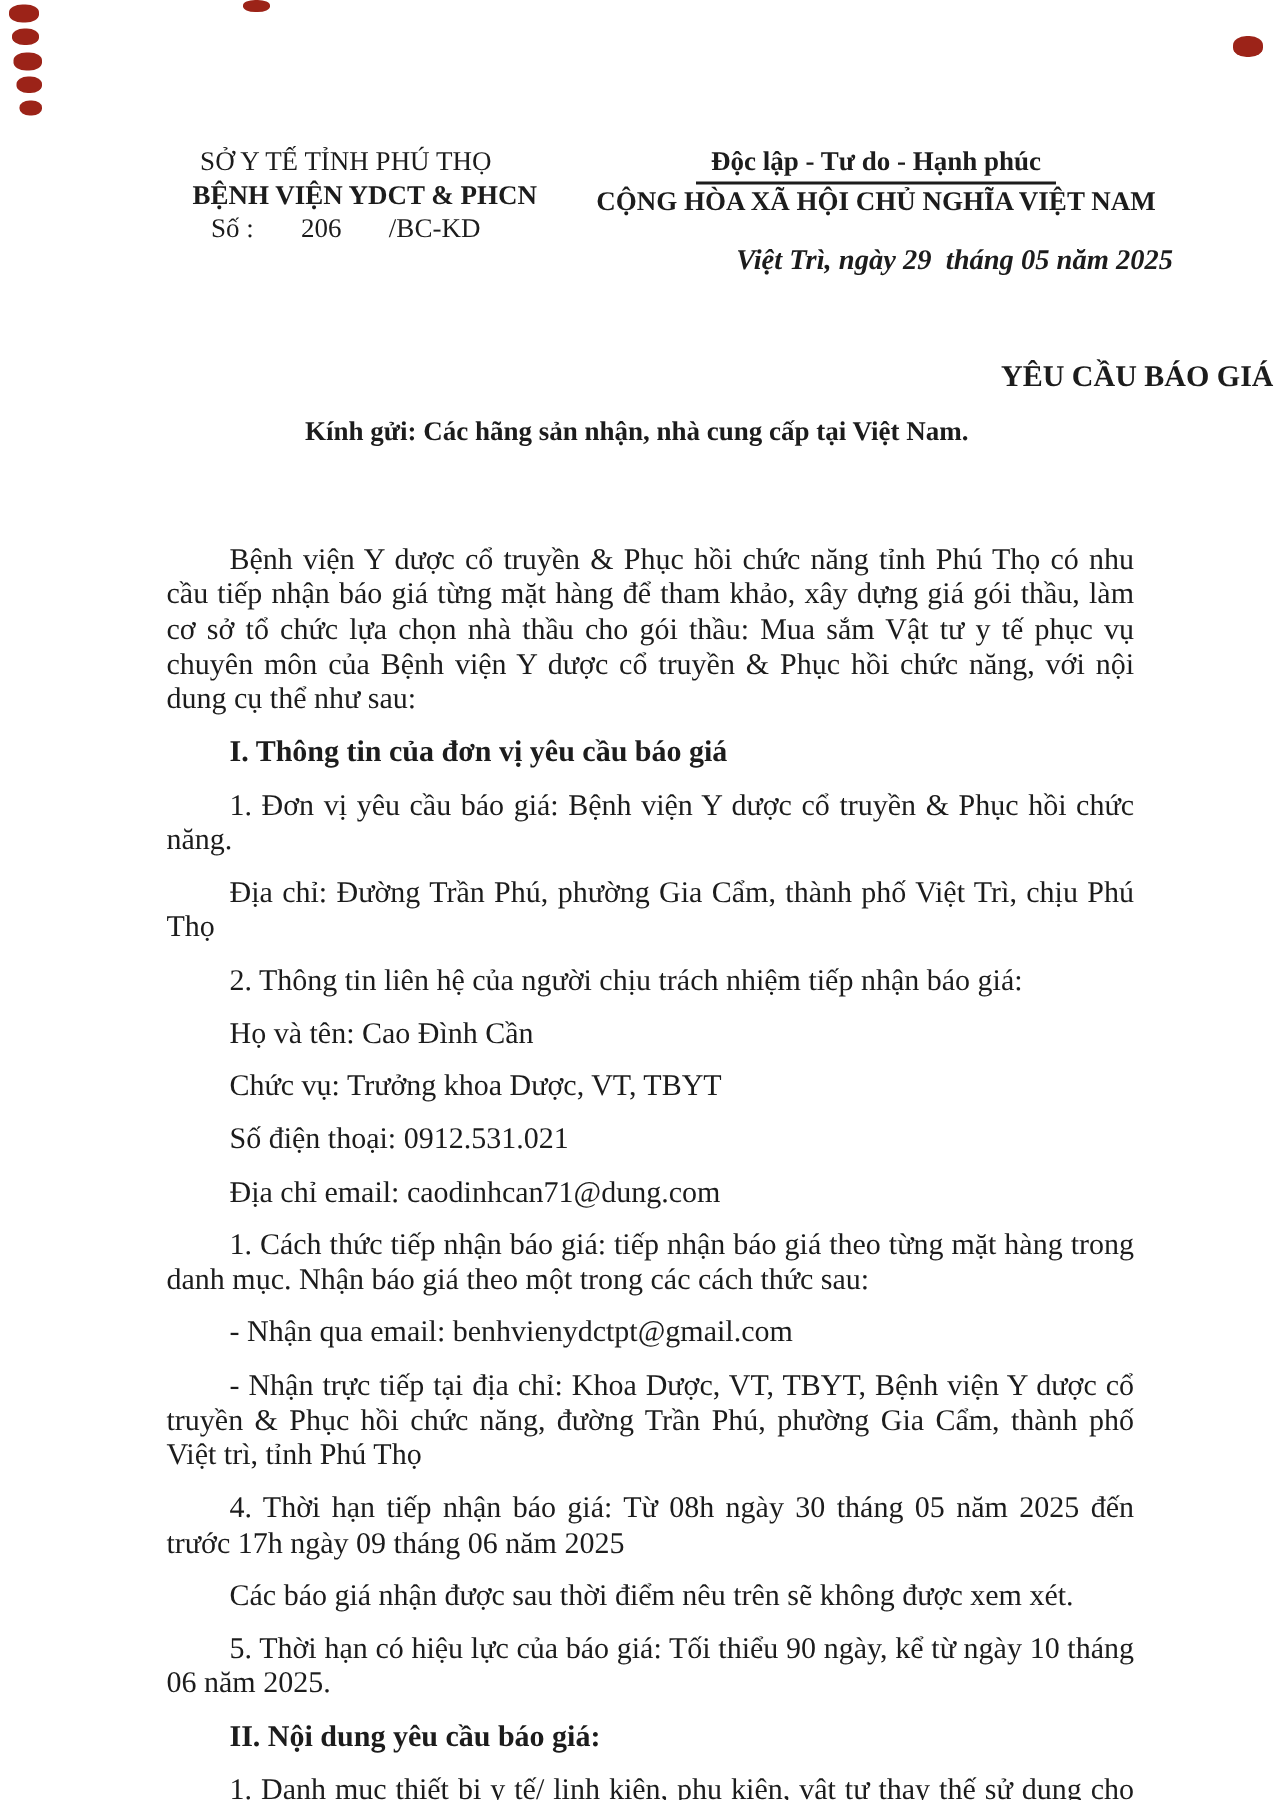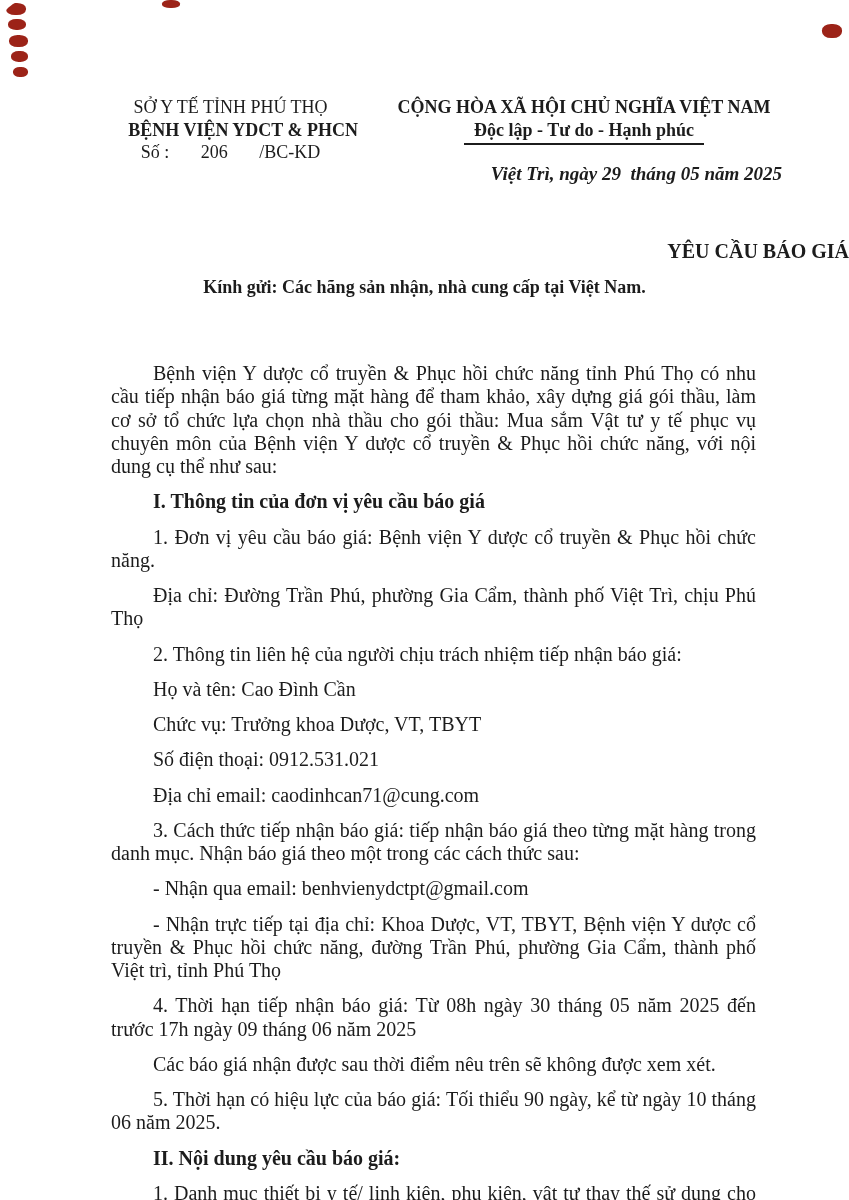--- a/index.html
+++ b/index.html
@@ -5,21 +5,20 @@
   * { margin: 0; padding: 0; box-sizing: border-box; }
   html, body { background: #ffffff; }
   .page {
     position: relative;
     width: 849px;
     height: 1200px;
     background: #ffffff;
     color: #1c1c1c;
     font-family: "Liberation Serif", "DejaVu Serif", serif;
     overflow: hidden;
-    border-radius: 27px;
   }
   
   .stain {
     position: absolute;
     background: #9c2318;
     border-radius: 45%;
   }
   
   .hdr-left {
     position: absolute;
@@ -86,39 +85,39 @@
   <div class="stain" style="left:162px; top:0px; width:18px; height:8px;"></div>
   <div class="stain" style="left:822px; top:24px; width:20px; height:14px;"></div>
 
   <div class="hdr-left">
     <div>SỞ Y TẾ TỈNH PHÚ THỌ</div>
     <div class="unit">BỆNH VIỆN YDCT &amp; PHCN</div>
     <div class="ref">Số :       206       /BC-KD</div>
   </div>
 
   <div class="hdr-right">
+    <div><span class="motto-underline">Độc lập - Tư do - Hạnh phúc</span></div>
     <div>CỘNG HÒA XÃ HỘI CHỦ NGHĨA VIỆT NAM</div>
-    <div><span class="motto-underline">Độc lập - Tư do - Hạnh phúc</span></div>
     <div class="dateline">Việt Trì, ngày 29  tháng 05 năm 2025</div>
   </div>
 
   <div class="doc-title">YÊU CẦU BÁO GIÁ</div>
   <div class="salutation">Kính gửi: Các hãng sản nhận, nhà cung cấp tại Việt Nam.</div>
 
   <div class="body-text">
     <p>Bệnh viện Y dược cổ truyền &amp; Phục hồi chức năng tỉnh Phú Thọ có nhu cầu tiếp nhận báo giá từng mặt hàng để tham khảo, xây dựng giá gói thầu, làm cơ sở tổ chức lựa chọn nhà thầu cho gói thầu: Mua sắm Vật tư y tế phục vụ chuyên môn của Bệnh viện Y dược cổ truyền &amp; Phục hồi chức năng, với nội dung cụ thể như sau:</p>
     <p class="bold">I. Thông tin của đơn vị yêu cầu báo giá</p>
     <p>1. Đơn vị yêu cầu báo giá: Bệnh viện Y dược cổ truyền &amp; Phục hồi chức năng.</p>
     <p>Địa chỉ: Đường Trần Phú, phường Gia Cẩm, thành phố Việt Trì, chịu Phú Thọ</p>
     <p>2. Thông tin liên hệ của người chịu trách nhiệm tiếp nhận báo giá:</p>
     <p>Họ và tên: Cao Đình Cần</p>
     <p>Chức vụ: Trưởng khoa Dược, VT, TBYT</p>
     <p>Số điện thoại: 0912.531.021</p>
-    <p>Địa chỉ email: caodinhcan71@cung.com</p>
-    <p>3. Cách thức tiếp nhận báo giá: tiếp nhận báo giá theo từng mặt hàng trong danh mục. Nhận báo giá theo một trong các cách thức sau:</p>
+    <p>Địa chỉ email: caodinhcan71@dung.com</p>
+    <p>1. Cách thức tiếp nhận báo giá: tiếp nhận báo giá theo từng mặt hàng trong danh mục. Nhận báo giá theo một trong các cách thức sau:</p>
     <p>- Nhận qua email: benhvienydctpt@gmail.com</p>
     <p>- Nhận trực tiếp tại địa chỉ: Khoa Dược, VT, TBYT, Bệnh viện Y dược cổ truyền &amp; Phục hồi chức năng, đường Trần Phú, phường Gia Cẩm, thành phố Việt trì, tỉnh Phú Thọ</p>
     <p>4. Thời hạn tiếp nhận báo giá: Từ 08h ngày 30 tháng 05 năm 2025 đến trước 17h ngày 09 tháng 06 năm 2025</p>
     <p>Các báo giá nhận được sau thời điểm nêu trên sẽ không được xem xét.</p>
     <p>5. Thời hạn có hiệu lực của báo giá: Tối thiểu 90 ngày, kể từ ngày 10 tháng 06 năm 2025.</p>
     <p class="bold">II. Nội dung yêu cầu báo giá:</p>
     <p>1. Danh mục thiết bị y tế/ linh kiện, phụ kiện, vật tư thay thế sử dụng cho trang thiết bị y tế (gọi chung là thiết bị).</p>
   </div>
 
 </div>

